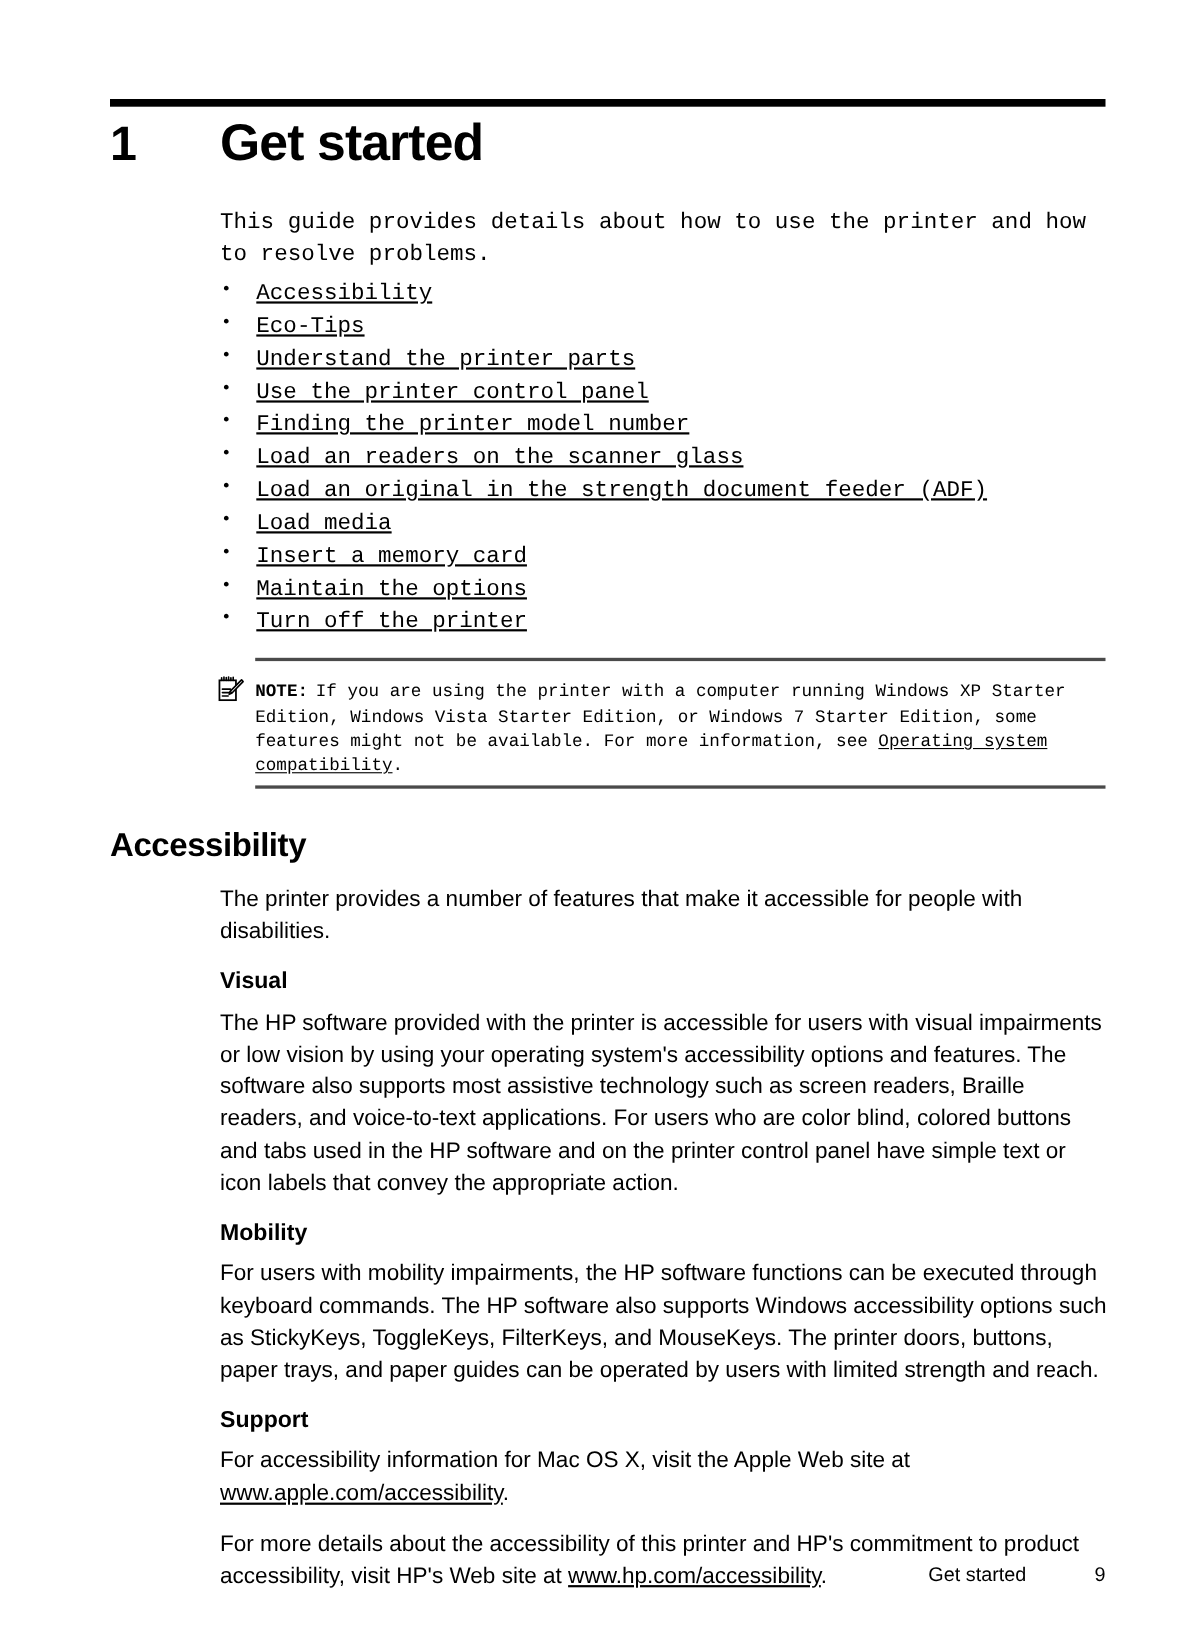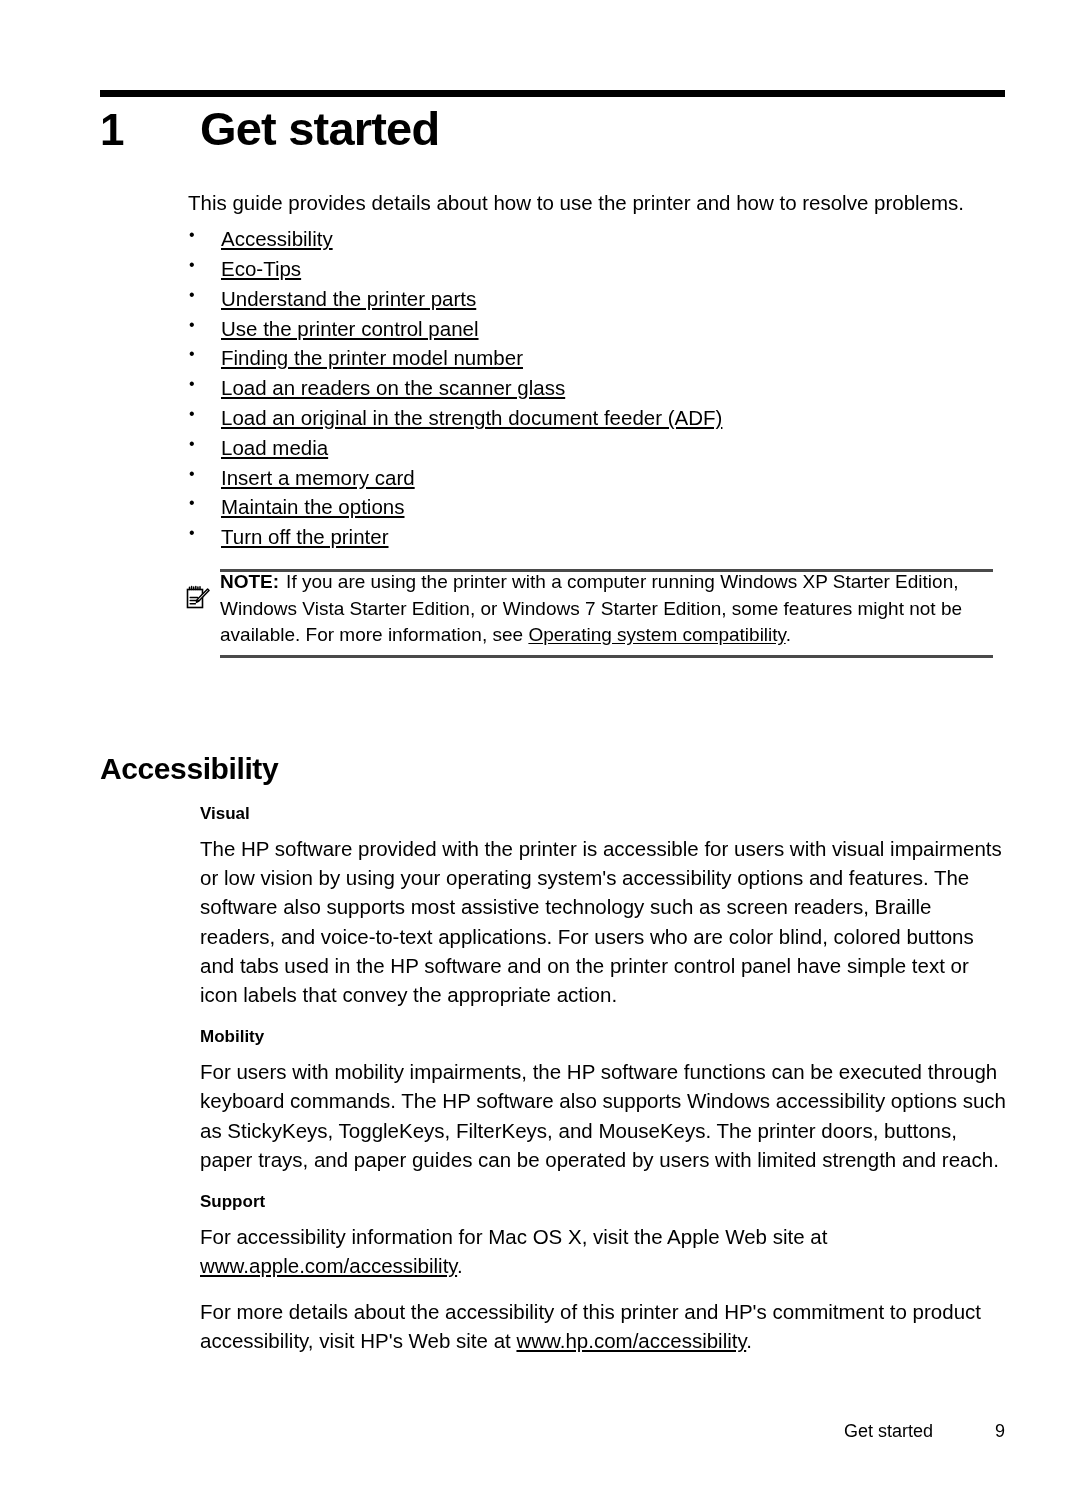--- a/index.html
+++ b/index.html
@@ -50,23 +50,24 @@
   .chapter-title {
     font-size: 47px;
     font-weight: bold;
     letter-spacing: -0.8px;
     line-height: 1.12;
   }
 
   
   .body-col {
     position: absolute;
-    left: 188px;
+    left: 200px;
     top: 188px;
     width: 805px;
+    font-family: Liberation Mono, monospace;
   }
 
   .intro-para {
     font-size: 20.5px;
     line-height: 1.42;
     margin: 0 0 7px 0;
   }
 
   
   .toc-list {
@@ -111,41 +112,41 @@
   .note-rule-bottom { bottom: 0; }
 
   .note-icon {
     position: absolute;
     left: -2px;
     top: 16px;
     width: 24px;
     height: 25px;
   }
   .note-body {
-    padding: 0 0 9px 32px;
-    font-size: 19px;
+    padding: 20px 0 9px 32px;
+    font-size: 16px;
     line-height: 1.40;
   }
   .note-label {
     font-weight: bold;
   }
   .note-label-gap { display: inline-block; width: 7px; }
 
   
   .section-heading {
     position: absolute;
     left: 100px;
     font-size: 30px;
     font-weight: bold;
     letter-spacing: -0.4px;
     margin: 0;
   }
 
   .sub-heading {
-    font-size: 17px;
+    font-size: 21px;
     font-weight: bold;
     margin: 0 0 8px 0;
     line-height: 1.35;
   }
 
   .para {
     font-size: 20.5px;
     line-height: 1.425;
     margin: 0 0 17px 0;
   }
@@ -228,20 +229,21 @@
       </div>
 
       <div class="note-rule-bottom"></div>
     </div>
   </div>
 
   <h1 class="section-heading" style="top:752px;">Accessibility</h1>
 
   <div class="lower-col">
 
+    <p class="para">The printer provides a number of features that make it accessible for people with disabilities.</p>
 
     <h3 class="sub-heading">Visual</h3>
     <p class="para">The HP software provided with the printer is accessible for users with visual impairments or low vision by using your operating system's accessibility options and features. The software also supports most assistive technology such as screen readers, Braille readers, and voice-to-text applications. For users who are color blind, colored buttons and tabs used in the HP software and on the printer control panel have simple text or icon labels that convey the appropriate action.</p>
 
     <h3 class="sub-heading">Mobility</h3>
     <p class="para">For users with mobility impairments, the HP software functions can be executed through keyboard commands. The HP software also supports Windows accessibility options such as StickyKeys, ToggleKeys, FilterKeys, and MouseKeys. The printer doors, buttons, paper trays, and paper guides can be operated by users with limited strength and reach.</p>
 
     <h3 class="sub-heading">Support</h3>
 
     <p class="para"><span>For accessibility information for Mac OS X, visit the Apple Web site at </span><span class="inline-link">www.apple.com/accessibility</span><span>.</span></p>

